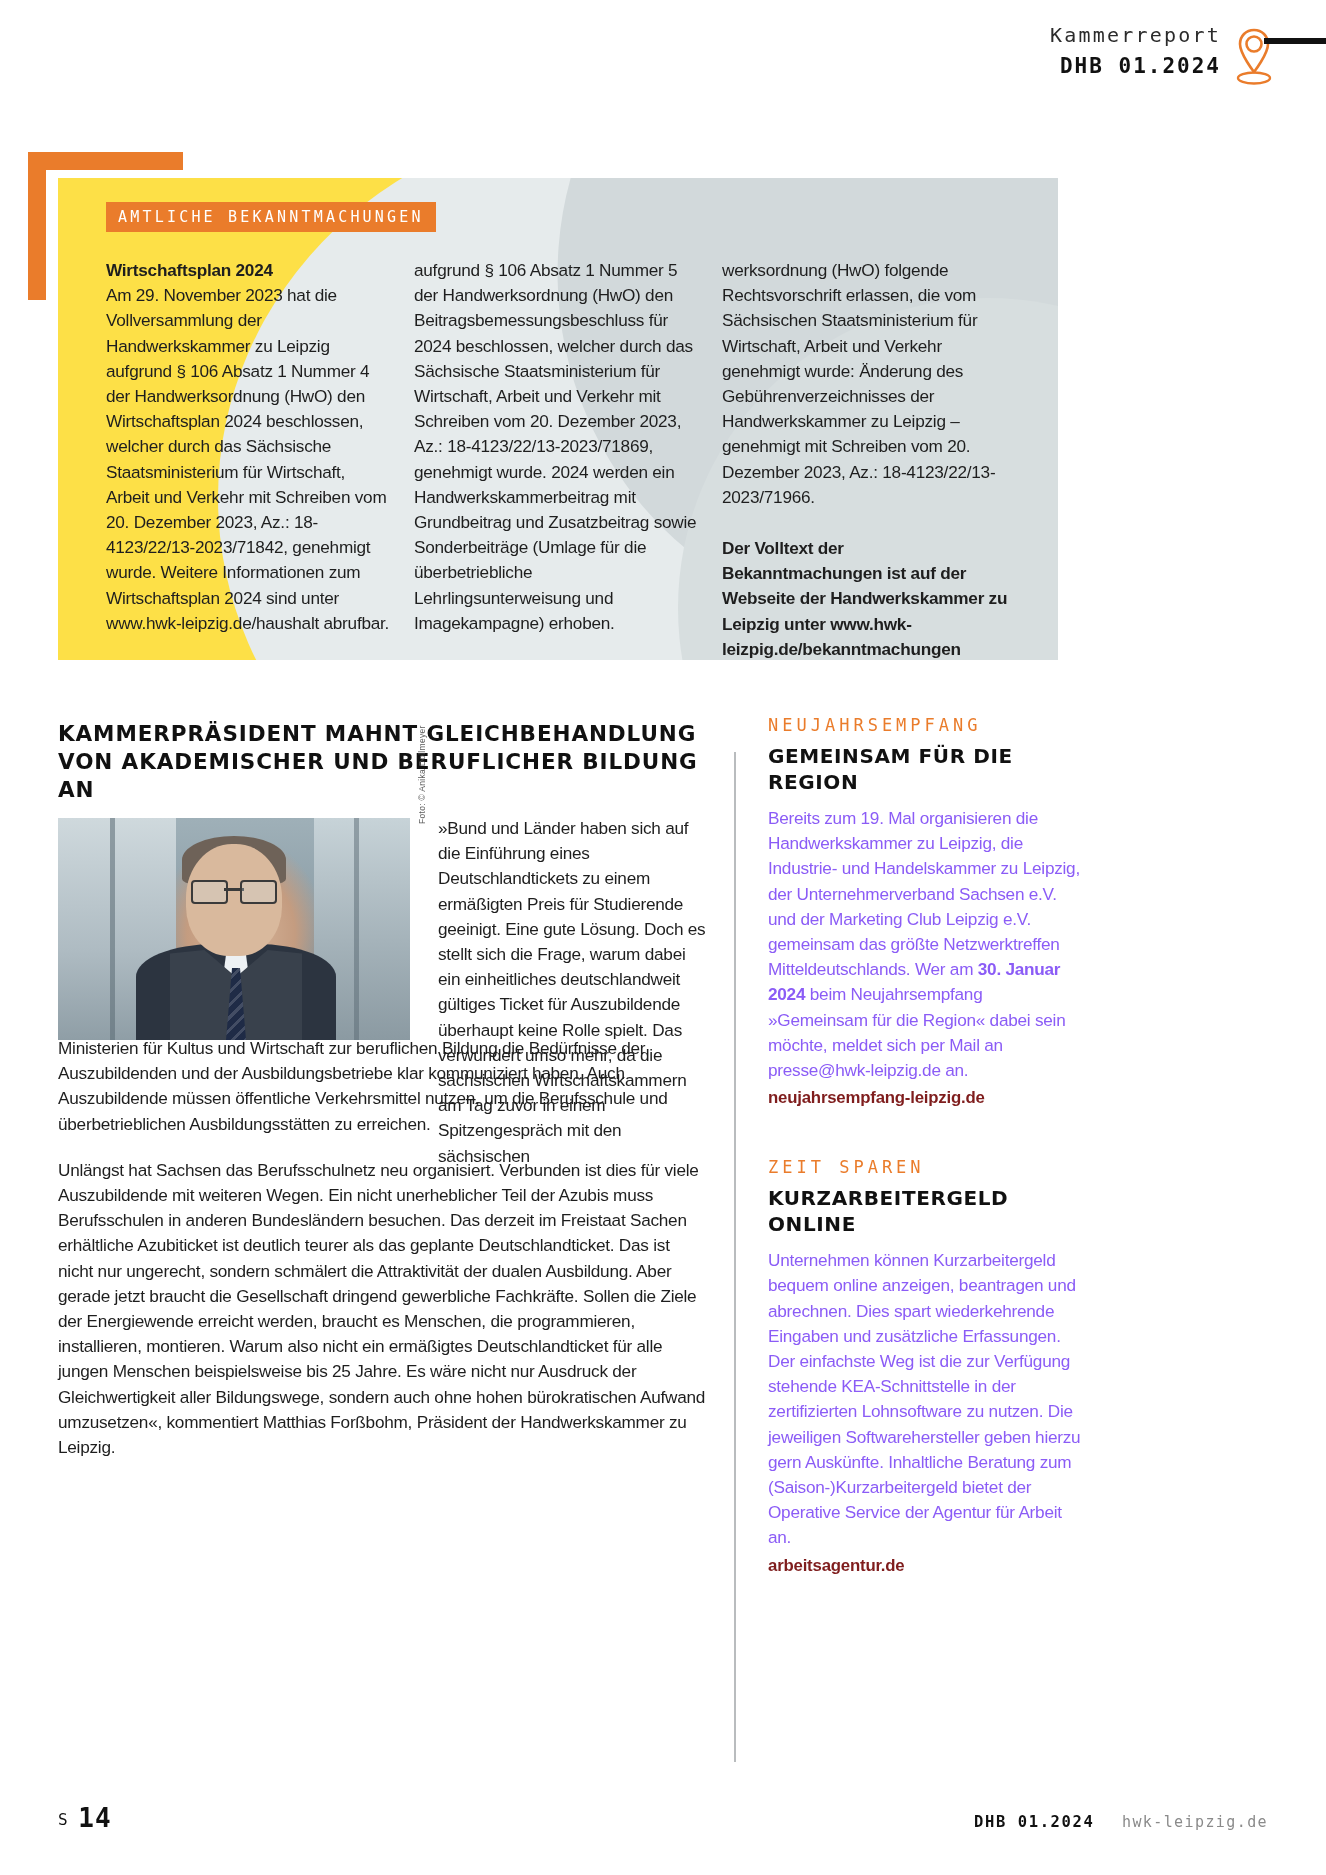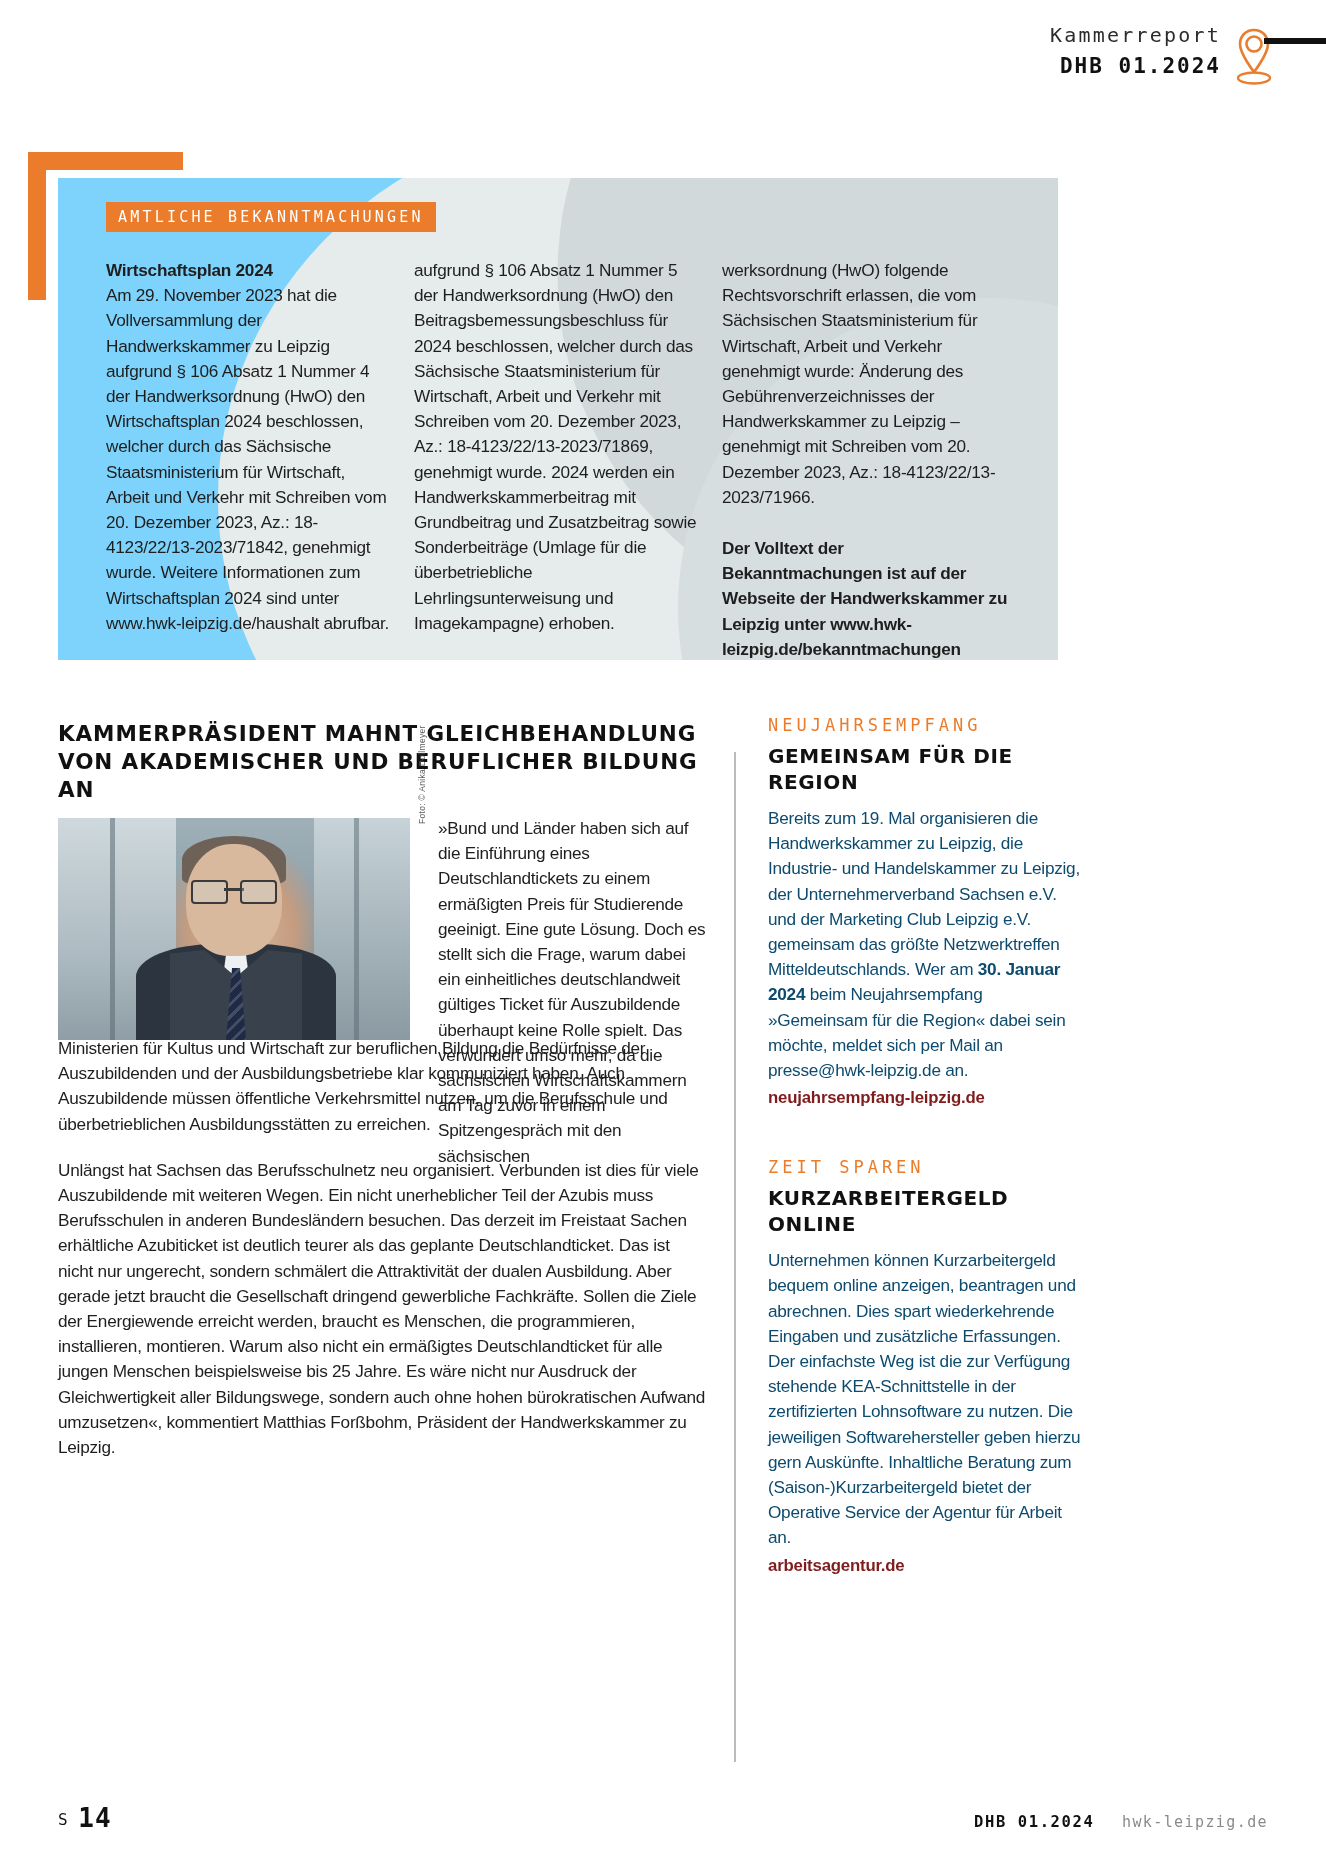--- a/index.html
+++ b/index.html
@@ -47,21 +47,21 @@
   }
   .bracket::after{
     content:""; position:absolute; left:0; top:0; width:18px; height:148px; background:#ea7c2b;
   }
   .bracket .bk-top{
     position:absolute; left:0; top:0; width:155px; height:18px; background:#ea7c2b;
   }
 
   .notice-box{
     position:absolute; left:58px; top:178px; width:1000px; height:482px;
-    background:#7dd3fc;
+    background:#fde047;
     overflow:hidden;
   }
   .notice-box .swoosh1{
     position:absolute; right:-180px; top:-250px; width:680px; height:700px;
     background:#d2d9db; border-radius:50%;
     transform:rotate(-12deg);
   }
   .notice-box .swoosh2{
     position:absolute; left:160px; top:-60px; width:800px; height:760px;
     background:#e6ebec; border-radius:55%;
@@ -211,21 +211,21 @@
     position:absolute; left:380px; top:104px; width:270px;
     font-size:17.2px; line-height:25.2px; color:#1e1e1e; letter-spacing:-0.25px;
   }
   .body-flow{
     position:absolute; left:0; top:324px; width:650px;
     font-size:17.2px; line-height:25.2px; color:#1e1e1e; letter-spacing:-0.25px;
   }
   .body-flow p{margin:0 0 21px 0;}
 
   .side-body{
-    font-size:17.2px; line-height:25.2px; color:#0c4a6e; letter-spacing:-0.25px;
+    font-size:17.2px; line-height:25.2px; color:#8b5cf6; letter-spacing:-0.25px;
     margin-top:11px;
   }
   .side-body b{font-weight:700;}
   .side-link{
     font-weight:700; font-size:16.8px; line-height:24px; color:#7f1d1d; margin-top:3px;
     letter-spacing:-0.2px;
   }
   .side-block-2{margin-top:44px;}
 
   

